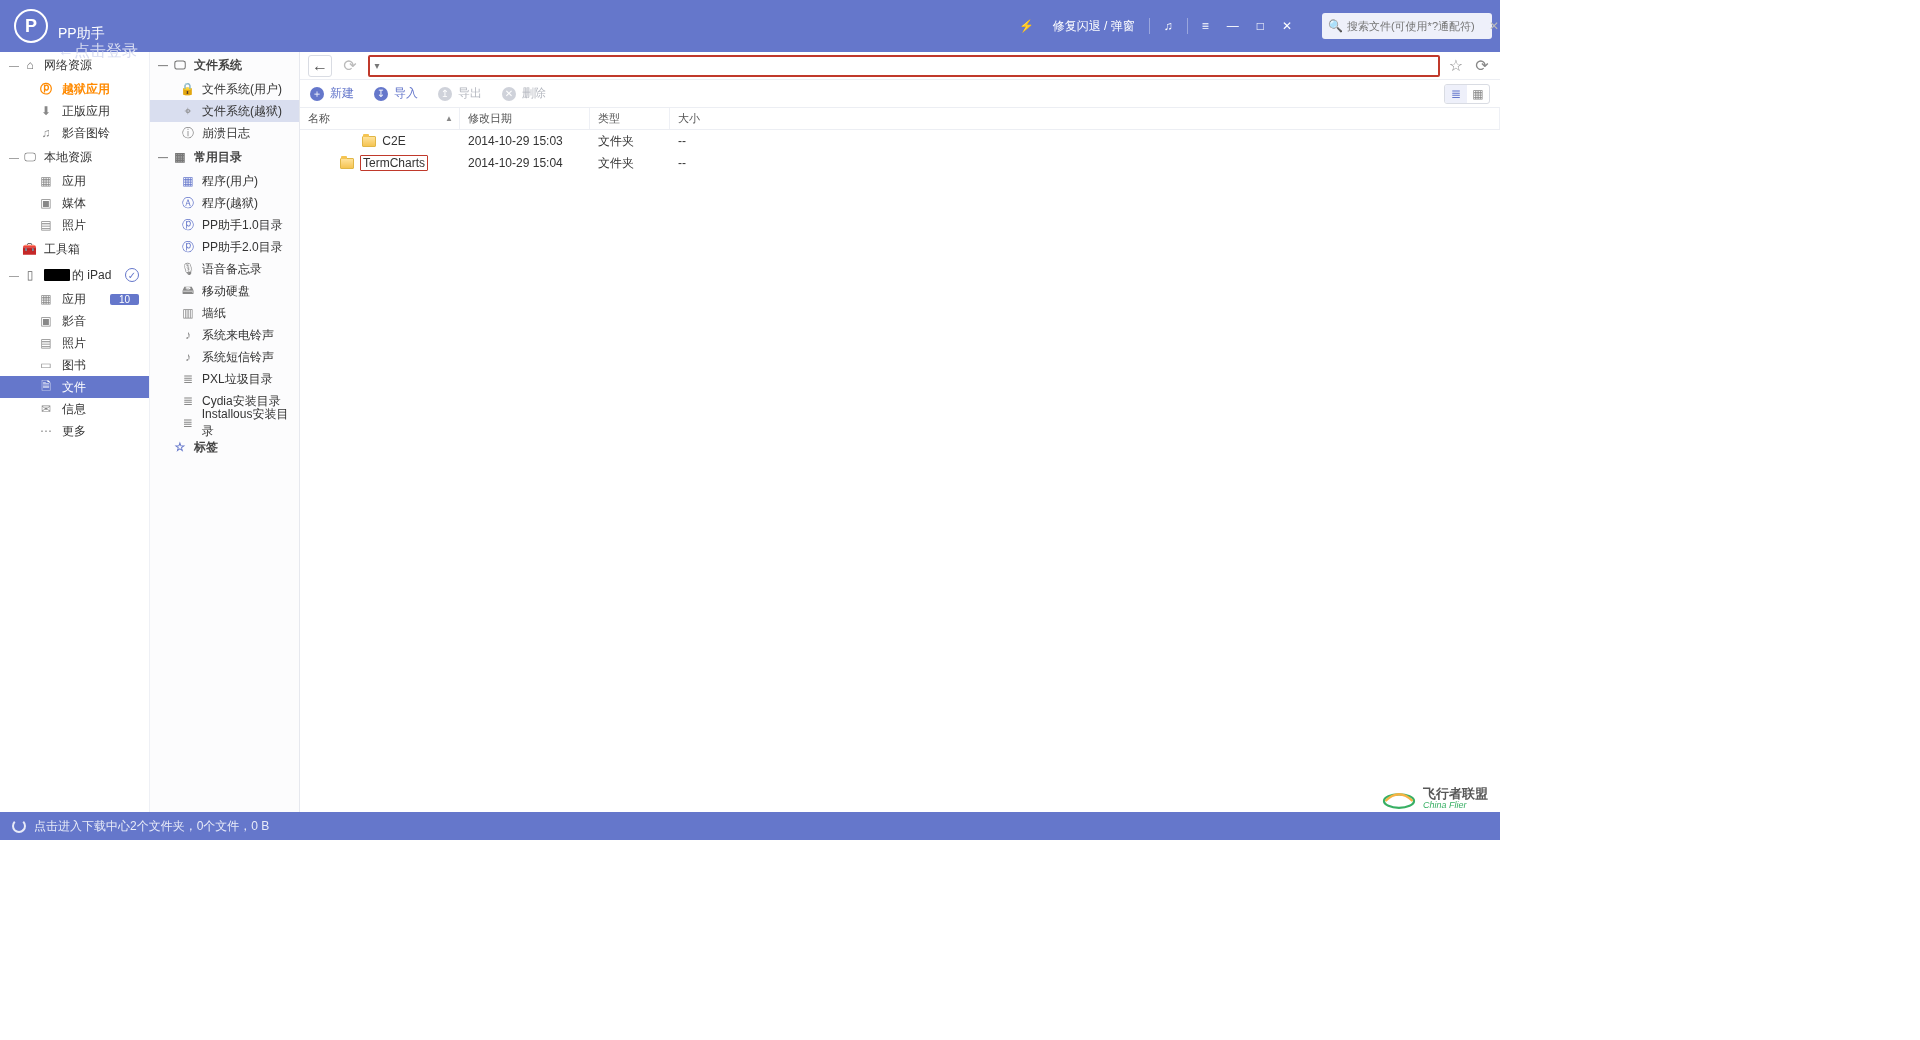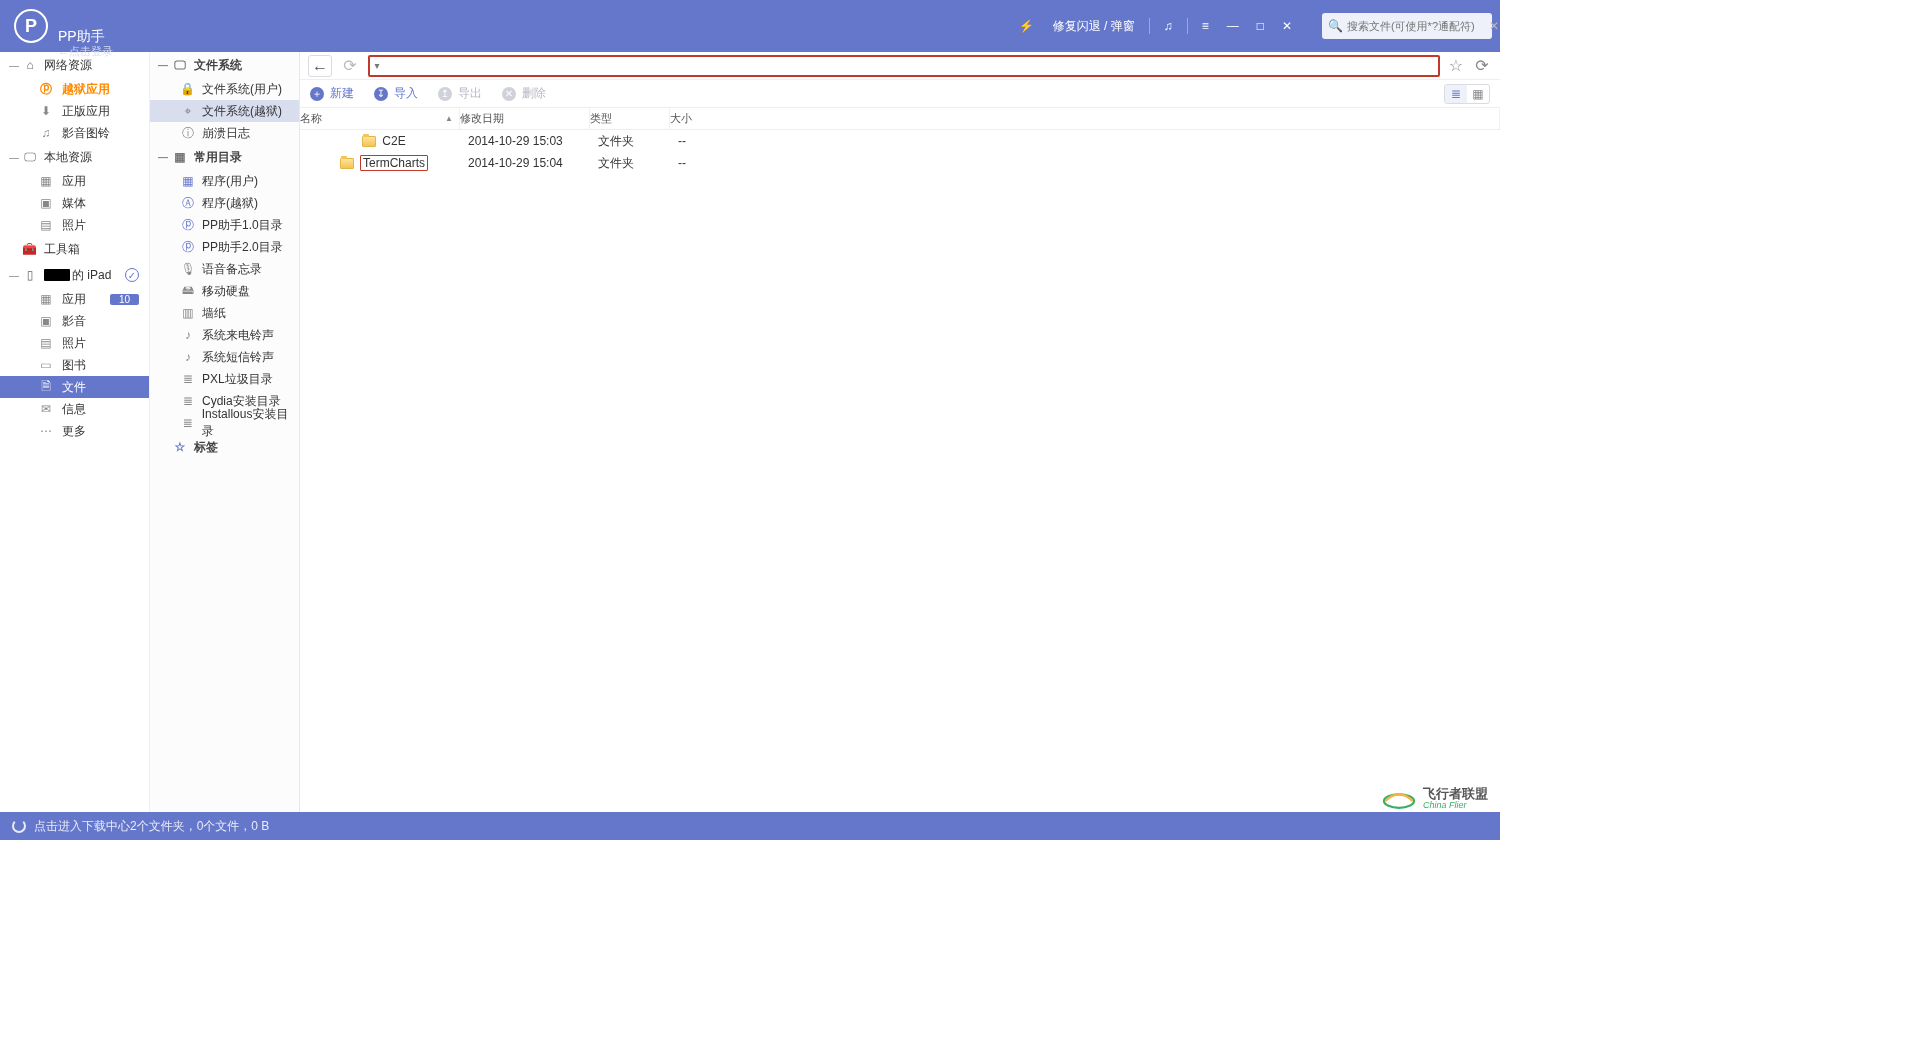--- a/index.html
+++ b/index.html
@@ -3,21 +3,21 @@
 <meta charset="utf-8">
 <style>
   * { box-sizing: border-box; margin: 0; padding: 0; font-family: "Microsoft YaHei", "Segoe UI", Arial, sans-serif; }
   html, body { width: 1500px; height: 840px; overflow: hidden; background: #fff; }
   body { display: flex; flex-direction: column; position: relative; }
 
   
   .titlebar { height: 52px; background: #6577cb; display:flex; align-items:center; color:#fff; padding:0 8px 0 8px; font-size:12px;}
   .app-logo { width:34px; height:34px; border:2px solid #fff; border-radius:50%; display:flex; align-items:center; justify-content:center; margin:0 10px 0 6px; font-size:18px; font-weight:bold; color:#fff;}
   .app-title { font-size:14px; line-height:1.1;margin-top:36px; }
-  .app-sub { font-size:11px; color:#d6dbf1; display:flex; align-items:center; gap:2px;}
+  .app-sub { font-size:16px; color:#d6dbf1; display:flex; align-items:center; gap:2px;}
   .titlebar-mid { flex:1; }
   .titlebar-right { display:flex; align-items:center; gap:10px; }
   .titlebar-right .sep { width:1px; height:16px; background:rgba(255,255,255,.35); }
   .tb-btn { color:#fff; cursor:pointer; padding:2px 4px; display:inline-flex; align-items:center;}
   .searchbox { background:#eef0fa; border-radius:3px; height:26px; display:flex; align-items:center; padding:0 6px; color:#999; width:170px; }
   .searchbox input { border:0; outline:0; background:transparent; font-size:11px; flex:1; color:#333;}
   .searchbox .mag { margin-right:4px; color:#888;}
   .searchbox .clr { color:#bbb; cursor:pointer;}
 
   
@@ -64,21 +64,21 @@
   .cmd { display:flex; align-items:center; gap:6px; cursor:pointer;}
   .cmd .cir { width:14px; height:14px; border-radius:50%; display:flex; align-items:center; justify-content:center; color:#fff; font-size:10px;}
   .cmd.blue { color:#6577cb;} .cmd.blue .cir{background:#6577cb;}
   .cmd.grey { color:#b5b8c0;} .cmd.grey .cir{background:#cfd2da;}
   .cmdbar .spacer{flex:1;}
   .view-toggle { display:flex; border:1px solid #d9dce3; border-radius:3px; overflow:hidden;}
   .view-toggle div{ width:22px; height:18px; display:flex; align-items:center; justify-content:center; color:#888; cursor:pointer;}
   .view-toggle div.active{ background:#eef0fa; color:#6577cb;}
 
   .listhdr { display:flex; height:22px; border-bottom:1px solid #eceef3; font-size:11px; color:#555;}
-  .listhdr .col { display:flex; align-items:center; padding-left:0; border-right:1px solid #eef0f5;}
+  .listhdr .col { display:flex; align-items:center; padding-left:8px; border-right:1px solid #eef0f5;}
   .col-name{flex:0 0 160px;} .col-date{flex:0 0 130px;} .col-type{flex:0 0 80px;} .col-size{flex:1;}
   .sort-ind{ font-size:8px; color:#888; margin-left:auto; margin-right:6px;}
 
   .filelist { flex:1; font-size:12px; color:#333; overflow:auto;}
   .row { display:flex; height:22px; align-items:center;}
   .cell{ padding-left:8px;justify-content:center;} 
   .cell-name{flex:0 0 160px; display:flex; align-items:center; gap:6px;} 
   .cell-date{flex:0 0 130px;} .cell-type{flex:0 0 80px;} .cell-size{flex:1;}
   .folder-ic{ width:14px; height:11px; background:linear-gradient(#ffe29a,#f5c452); border:1px solid #e0b646; border-radius:1px; position:relative;}
   .folder-ic::before{content:""; position:absolute; top:-3px; left:0; width:6px; height:3px; background:#f5c452; border-radius:1px 1px 0 0;}

